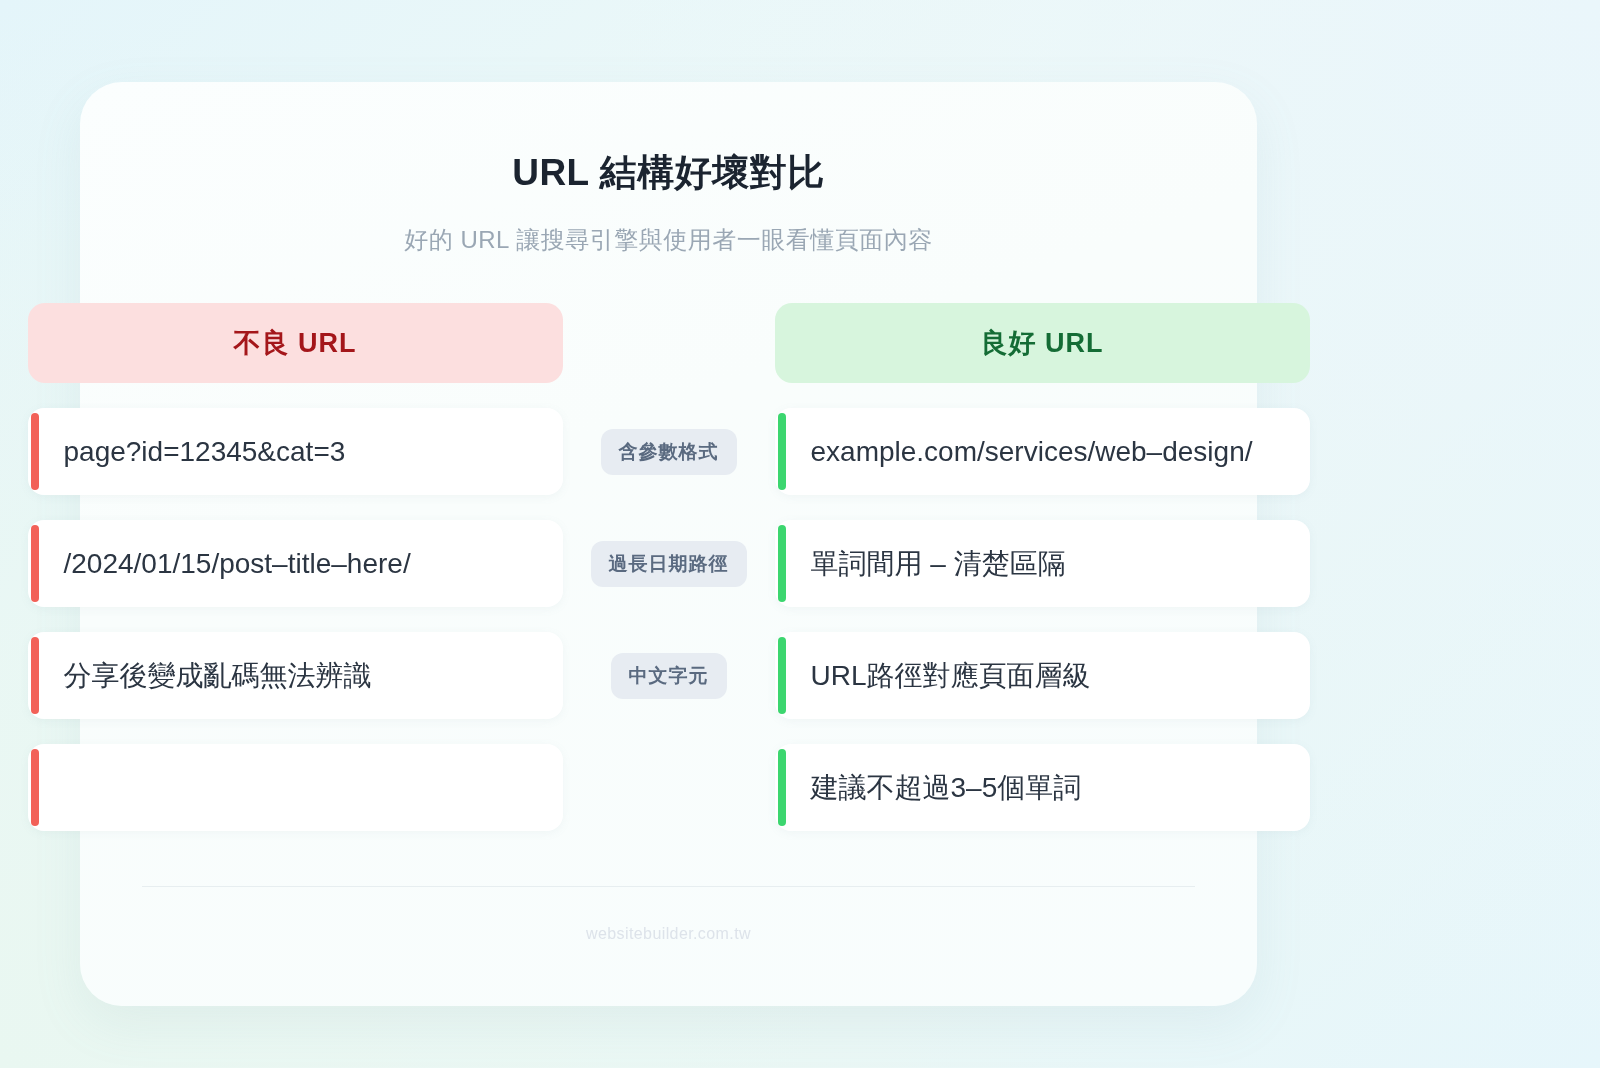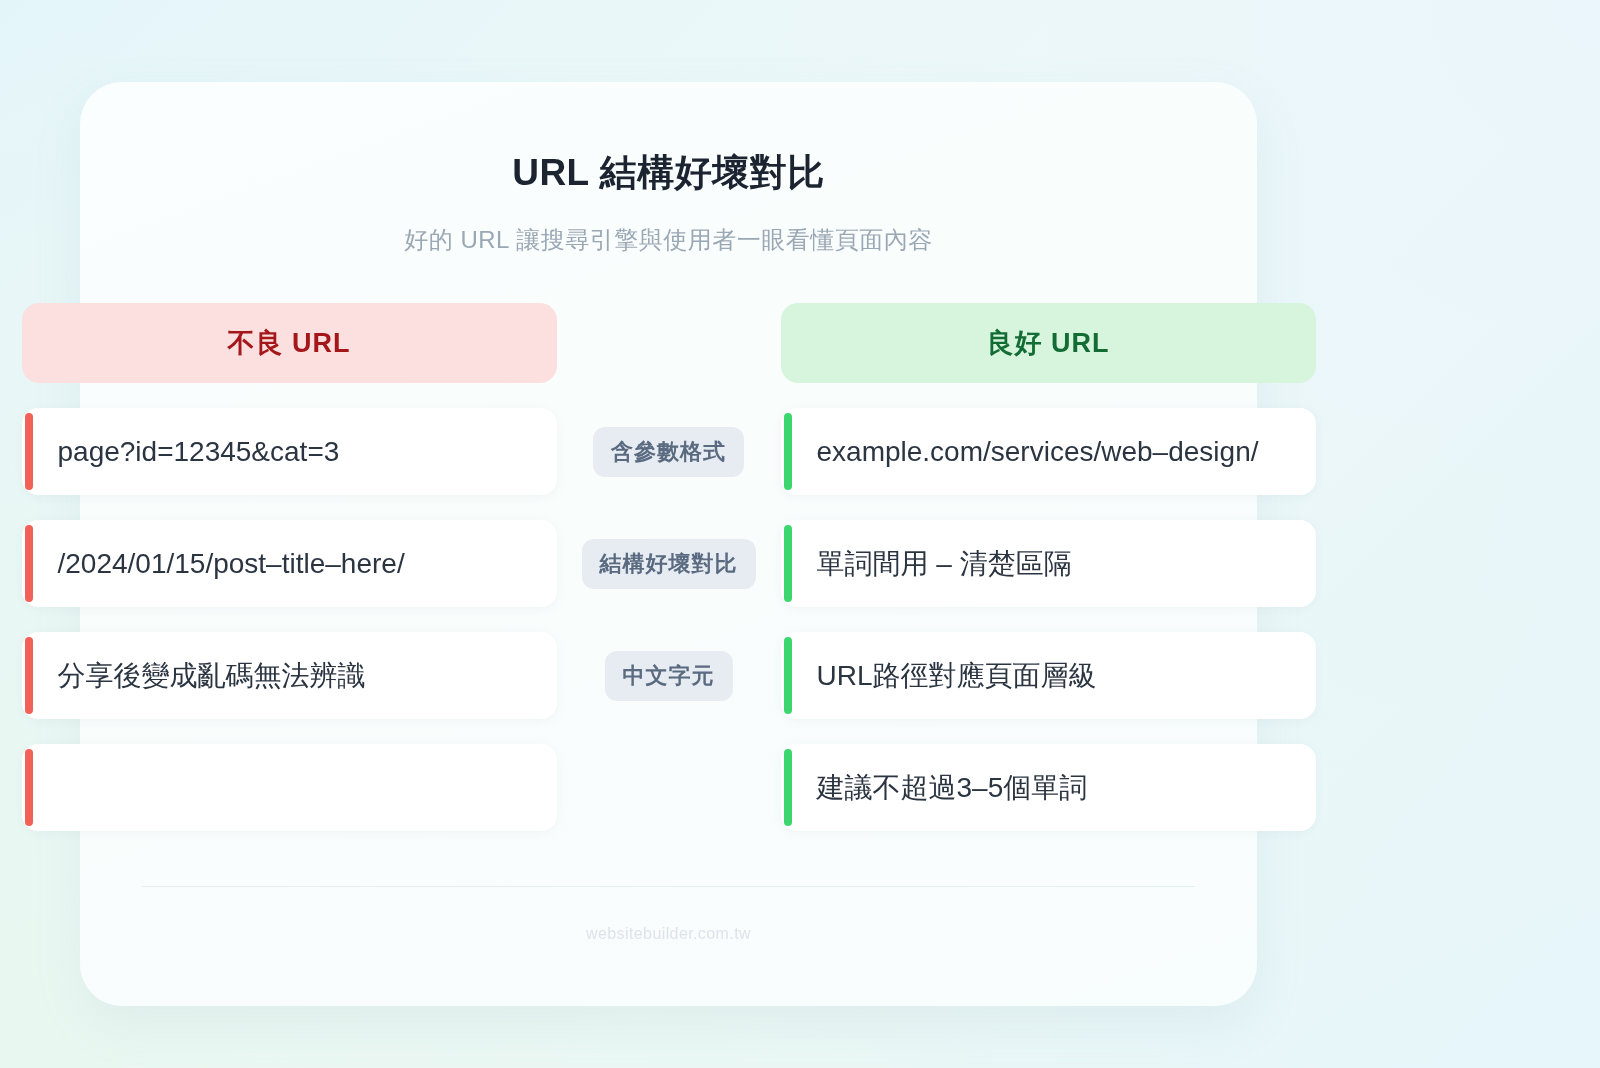--- a/index.html
+++ b/index.html
@@ -50,21 +50,21 @@
     font-size: 24px;
     color: #9aa7b4;
     letter-spacing: 0.5px;
   }
 
   
   .compare {
     margin-top: 47px;
     display: grid;
     grid-template-columns: 535px 210px 535px;
-    column-gap: 7px;
+    column-gap: 1px;
     justify-content: center;
   }
 
   .col { display: flex; flex-direction: column; }
 
   .col-head {
     height: 80px;
     border-radius: 17px;
     display: flex;
     align-items: center;
@@ -110,21 +110,21 @@
   .mid-pill {
     margin-top: 25px;
     height: 87px;
     display: flex;
     align-items: center;
     justify-content: center;
   }
   .mid-pill span {
     background: #e7ecf2;
     color: #5a6a80;
-    font-size: 22px;
+    font-size: 19px;
     font-weight: bold;
     letter-spacing: 1px;
     border-radius: 12px;
     padding: 10px 18px;
     white-space: nowrap;
   }
 
   
   .divider {
     margin-top: 55px;
@@ -166,21 +166,21 @@
         <span></span>
       </div>
     </div>
 
     <div class="mid">
       <div class="spacer-head"></div>
       <div class="mid-pill">
         <span>含參數格式</span>
       </div>
       <div class="mid-pill">
-        <span>結構好壞對比</span>
+        <span>過長日期路徑</span>
       </div>
       <div class="mid-pill">
         <span>中文字元</span>
       </div>
     </div>
 
     <div class="col">
       <div class="col-head good">良好 URL</div>
       <div class="row-item good">
         <span>example.com/services/web–design/</span>

